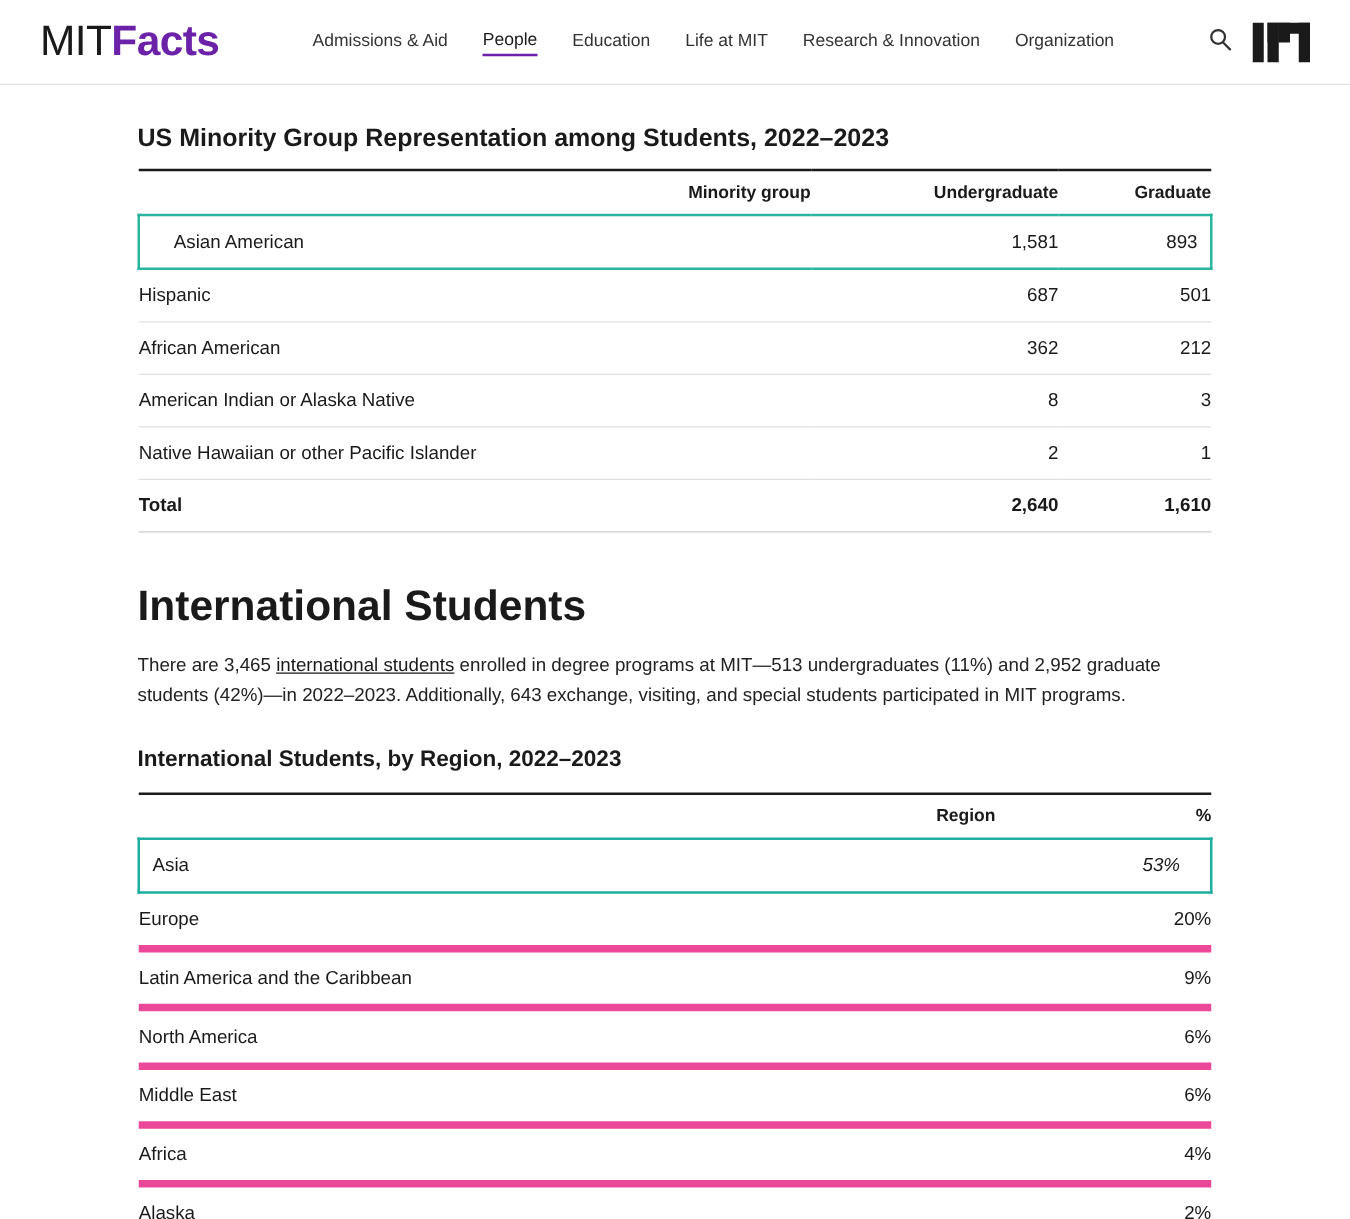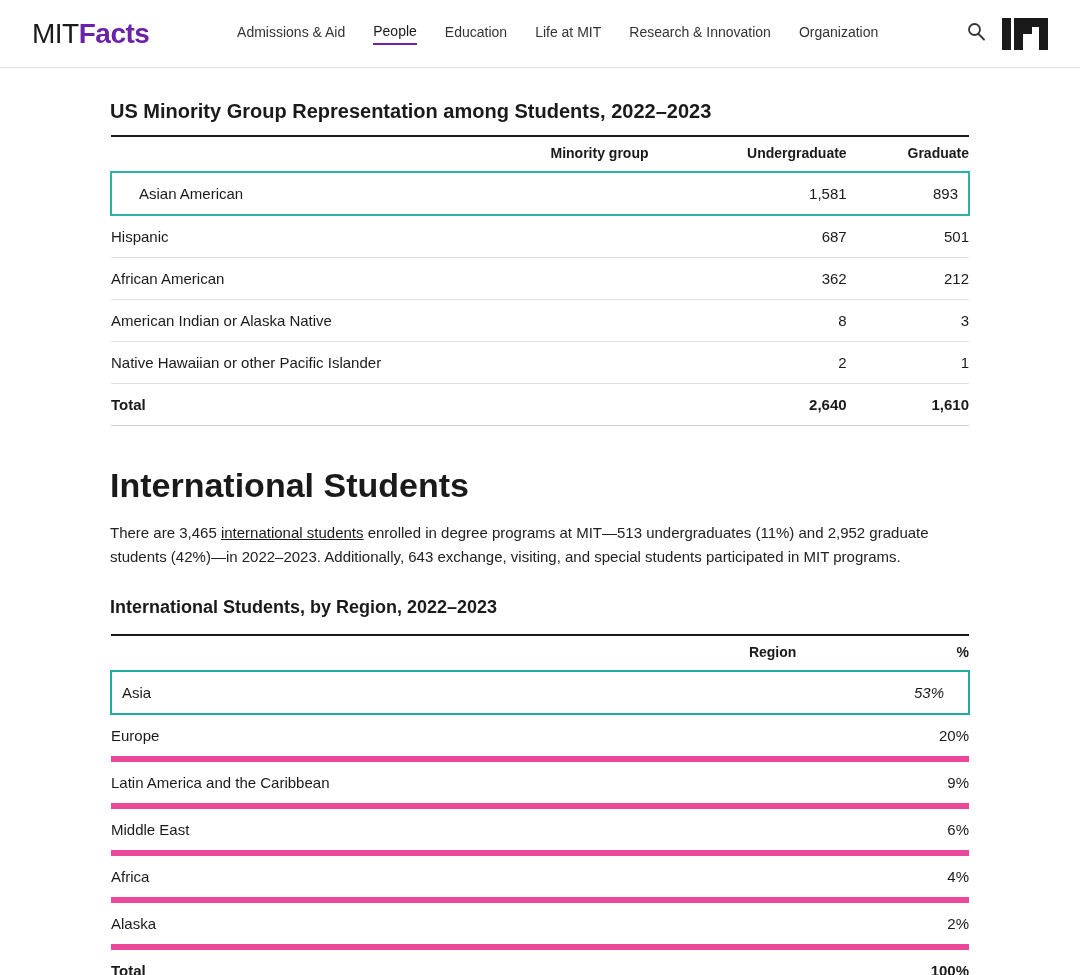--- a/index.html
+++ b/index.html
@@ -15,21 +15,21 @@
     
     header {
       display: flex;
       align-items: center;
       justify-content: space-between;
       padding: 0 32px;
       height: 68px;
       border-bottom: 1px solid #e0e0e0;
     }
     .logo {
-      font-size: 28px;
+      font-size: 34px;
       font-weight: 400;
       color: #1a1a1a;
       letter-spacing: -0.5px;
     }
     .logo span {
       font-weight: 700;
       color: #6b21a8;
     }
     nav {
       display: flex;
@@ -300,20 +300,24 @@
   </tr>
           <tr>
     <td>Europe</td>
     <td>20%</td>
   </tr>
           <tr>
     <td>Latin America and the Caribbean</td>
     <td>9%</td>
   </tr>
           <tr>
+    <td>North America</td>
+    <td>6%</td>
+  </tr>
+          <tr>
     <td>Middle East</td>
     <td>6%</td>
   </tr>
           <tr>
     <td>Africa</td>
     <td>4%</td>
   </tr>
           <tr>
     <td>Alaska</td>
     <td>2%</td>

